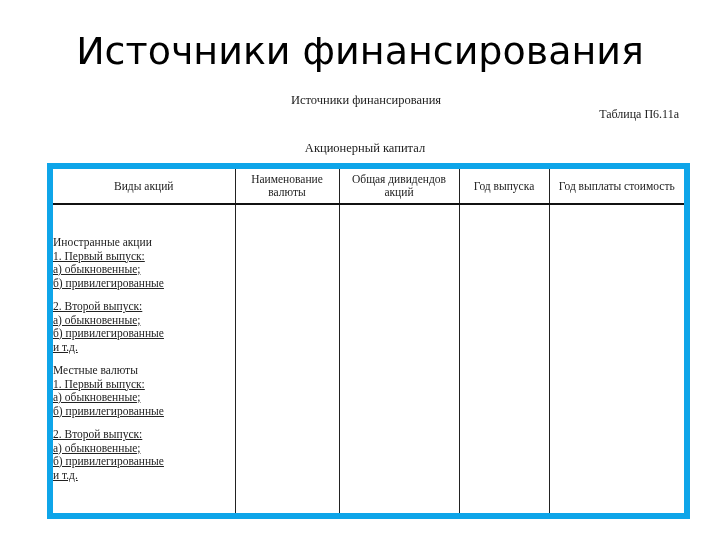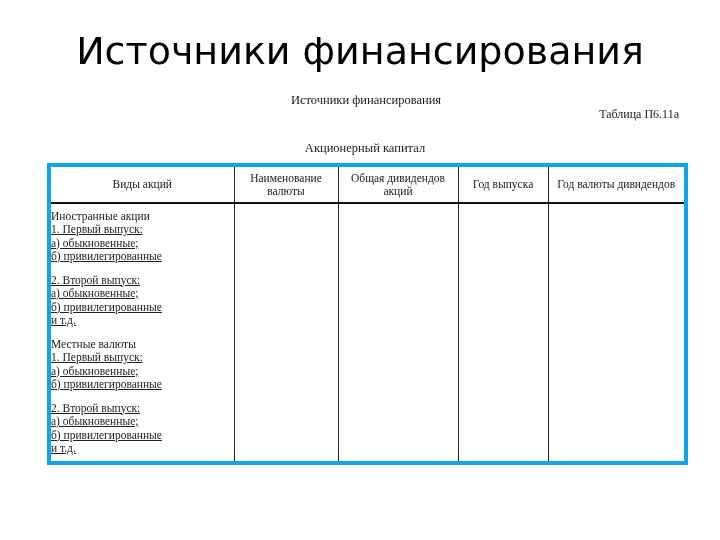--- a/index.html
+++ b/index.html
@@ -53,23 +53,23 @@
       top: 140px;
       text-align: center;
       font-size: 12.5px;
       line-height: 16px;
     }
     table.shares {
       position: absolute;
       left: 47px;
       top: 163px;
       width: 637px;
-      height: 302px;
+      height: 356px;
       border-collapse: collapse;
-      border: 4px solid #0ea5e9;
+      border: 6px solid #0ea5e9;
       font-family: "Liberation Serif", serif;
       font-size: 11.5px;
       color: #222;
       table-layout: fixed;
     }
     table.shares th, table.shares td {
       border: 1px solid #222;
       padding: 0;
       vertical-align: middle;
       font-weight: normal;
@@ -115,21 +115,21 @@
         <col class="col3">
         <col class="col4">
         <col class="col5">
     </colgroup>
     <thead>
       <tr>
         <th>Виды акций</th>
         <th>Наименование валюты</th>
         <th>Общая дивидендов акций</th>
         <th>Год выпуска</th>
-        <th>Год валюты дивидендов</th>
+        <th>Год выплаты стоимость</th>
       </tr>
     </thead>
     <tbody>
       <tr>
         <td class="kinds">
           <span class="group-heading">Иностранные акции</span>
           <span class="line">1. Первый выпуск:</span>
           <span class="line">а) обыкновенные;</span>
           <span class="line">б) привилегированные</span>
           <span class="gap"></span>

